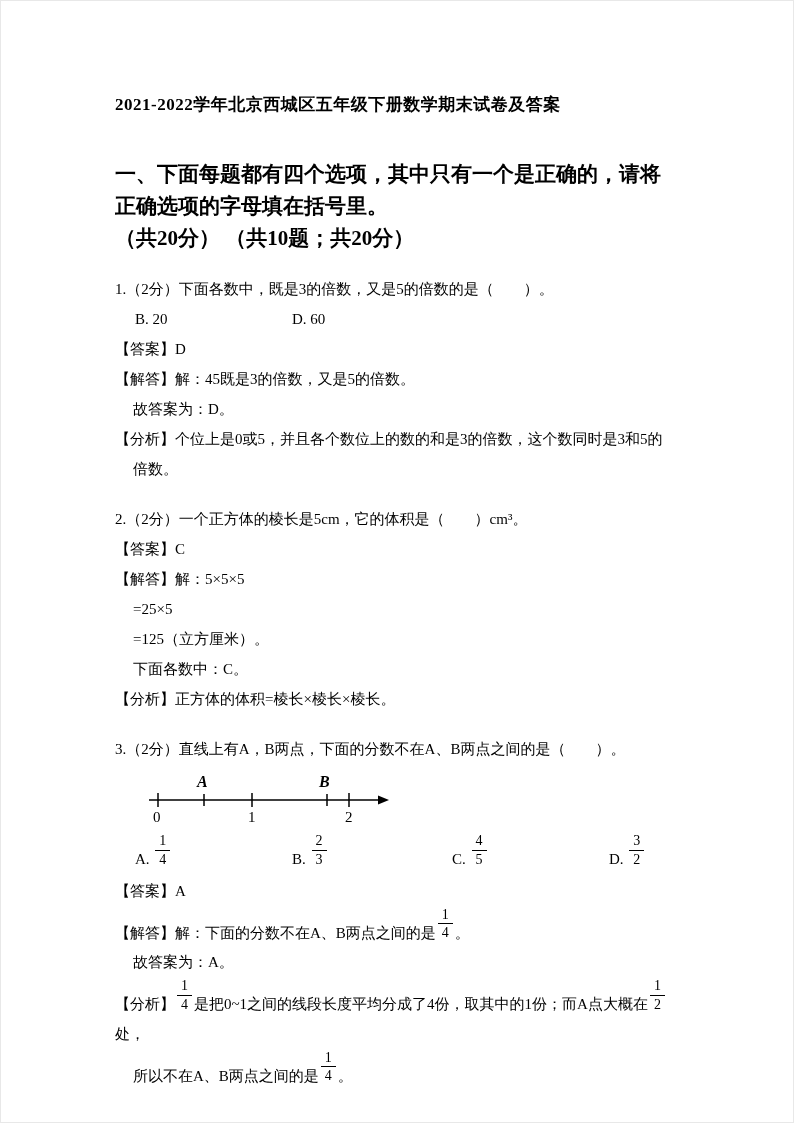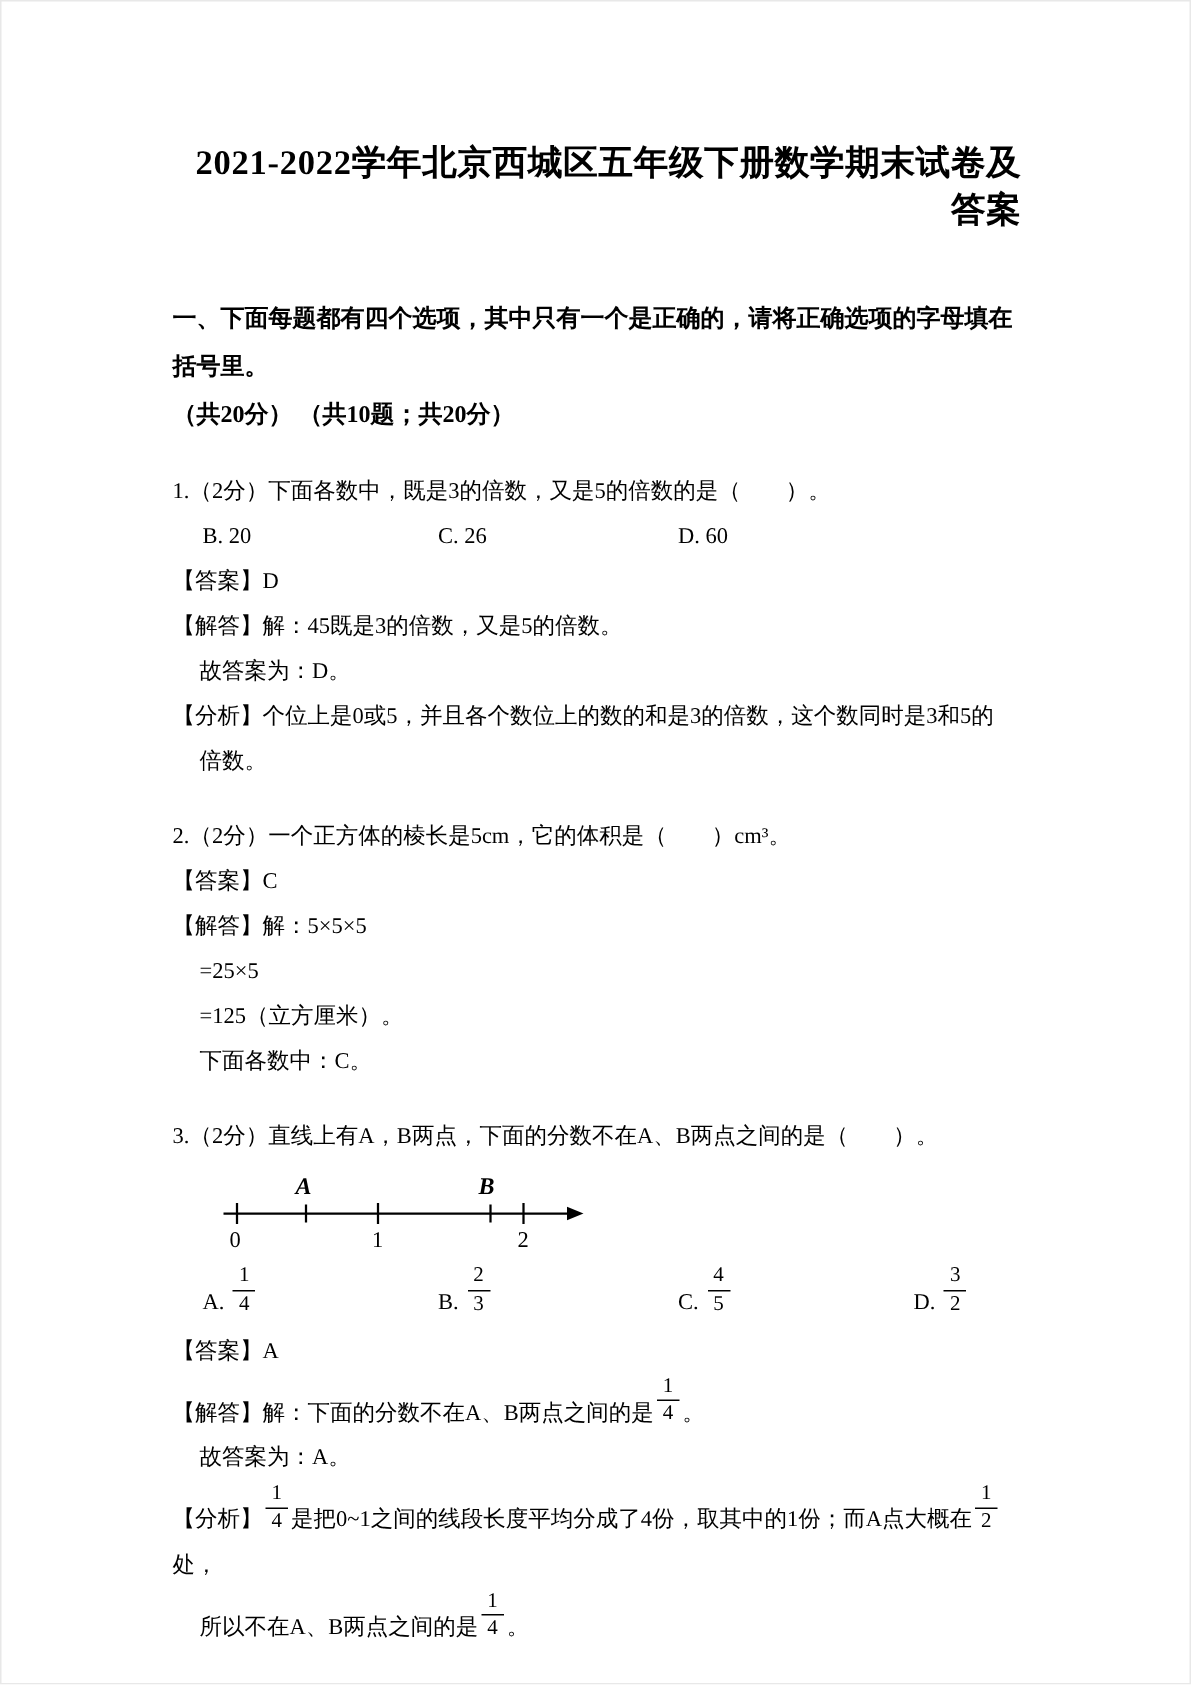--- a/index.html
+++ b/index.html
@@ -11,26 +11,26 @@
     margin: 0 auto;
     background: #ffffff;
     border: 1px solid #e8e8e8;
     font-family: "Liberation Serif", "DejaVu Serif", serif;
     color: #000000;
     overflow: hidden;
   }
   .content { padding: 92px 112px 0 114px; }
   .title {
     margin: 0 0 42px 0;
-    text-align: right;
-    font-size: 23px;
+    text-align: left;
+    font-size: 17px;
     font-weight: bold;
     letter-spacing: 0.5px;
   }
-  .section-head { font-weight: bold; font-size: 16px; line-height: 32px; margin-bottom: 8px; }
+  .section-head { font-weight: bold; font-size: 21px; line-height: 32px; margin-bottom: 8px; }
   .line { font-size: 15px; line-height: 30px; }
   .stem { margin-top: 20px; }
   .indent { margin-left: 18px; }
   .opts {
     display: grid;
     grid-template-columns: 157px 160px 157px auto;
     margin-left: 20px;
     font-size: 15px;
     line-height: 30px;
     align-items: end;
@@ -61,37 +61,37 @@
 
     <div class="section-head">
       <div>一、下面每题都有四个选项，其中只有一个是正确的，请将正确选项的字母填在括号里。</div>
       <div>（共20分） （共10题；共20分）</div>
     </div>
 
     <div class="question">
       <div class="line stem">1.（2分）下面各数中，既是3的倍数，又是5的倍数的是（　　）。</div>
       <div class="opts">
         <span>B. 20</span>
-        <span>C. 26</span>
         <span>D. 60</span>
       </div>
       <div class="line">【答案】D</div>
       <div class="line">【解答】解：45既是3的倍数，又是5的倍数。</div>
       <div class="line indent">故答案为：D。</div>
       <div class="line">【分析】个位上是0或5，并且各个数位上的数的和是3的倍数，这个数同时是3和5的</div>
       <div class="line indent">倍数。</div>
     </div>
 
     <div class="question">
       <div class="line stem">2.（2分）一个正方体的棱长是5cm，它的体积是（　　）cm³。</div>
       <div class="line">【答案】C</div>
       <div class="line">【解答】解：5×5×5</div>
       <div class="line indent">=25×5</div>
       <div class="line indent">=125（立方厘米）。</div>
       <div class="line indent">下面各数中：C。</div>
+      <div class="line">【分析】正方体的体积=棱长×棱长×棱长。</div>
     </div>
 
     <div class="question">
       <div class="line stem">3.（2分）直线上有A，B两点，下面的分数不在A、B两点之间的是（　　）。</div>
 
       <div class="numberline-wrap">
         <svg width="246" height="56" viewBox="0 0 246 56">
           <line class="nl" x1="2" y1="30" x2="233" y2="30"></line>
           <polygon points="231,25.5 242,30 231,34.5" fill="#000"></polygon>
           <line class="nl" x1="11" y1="23" x2="11" y2="37"></line>

